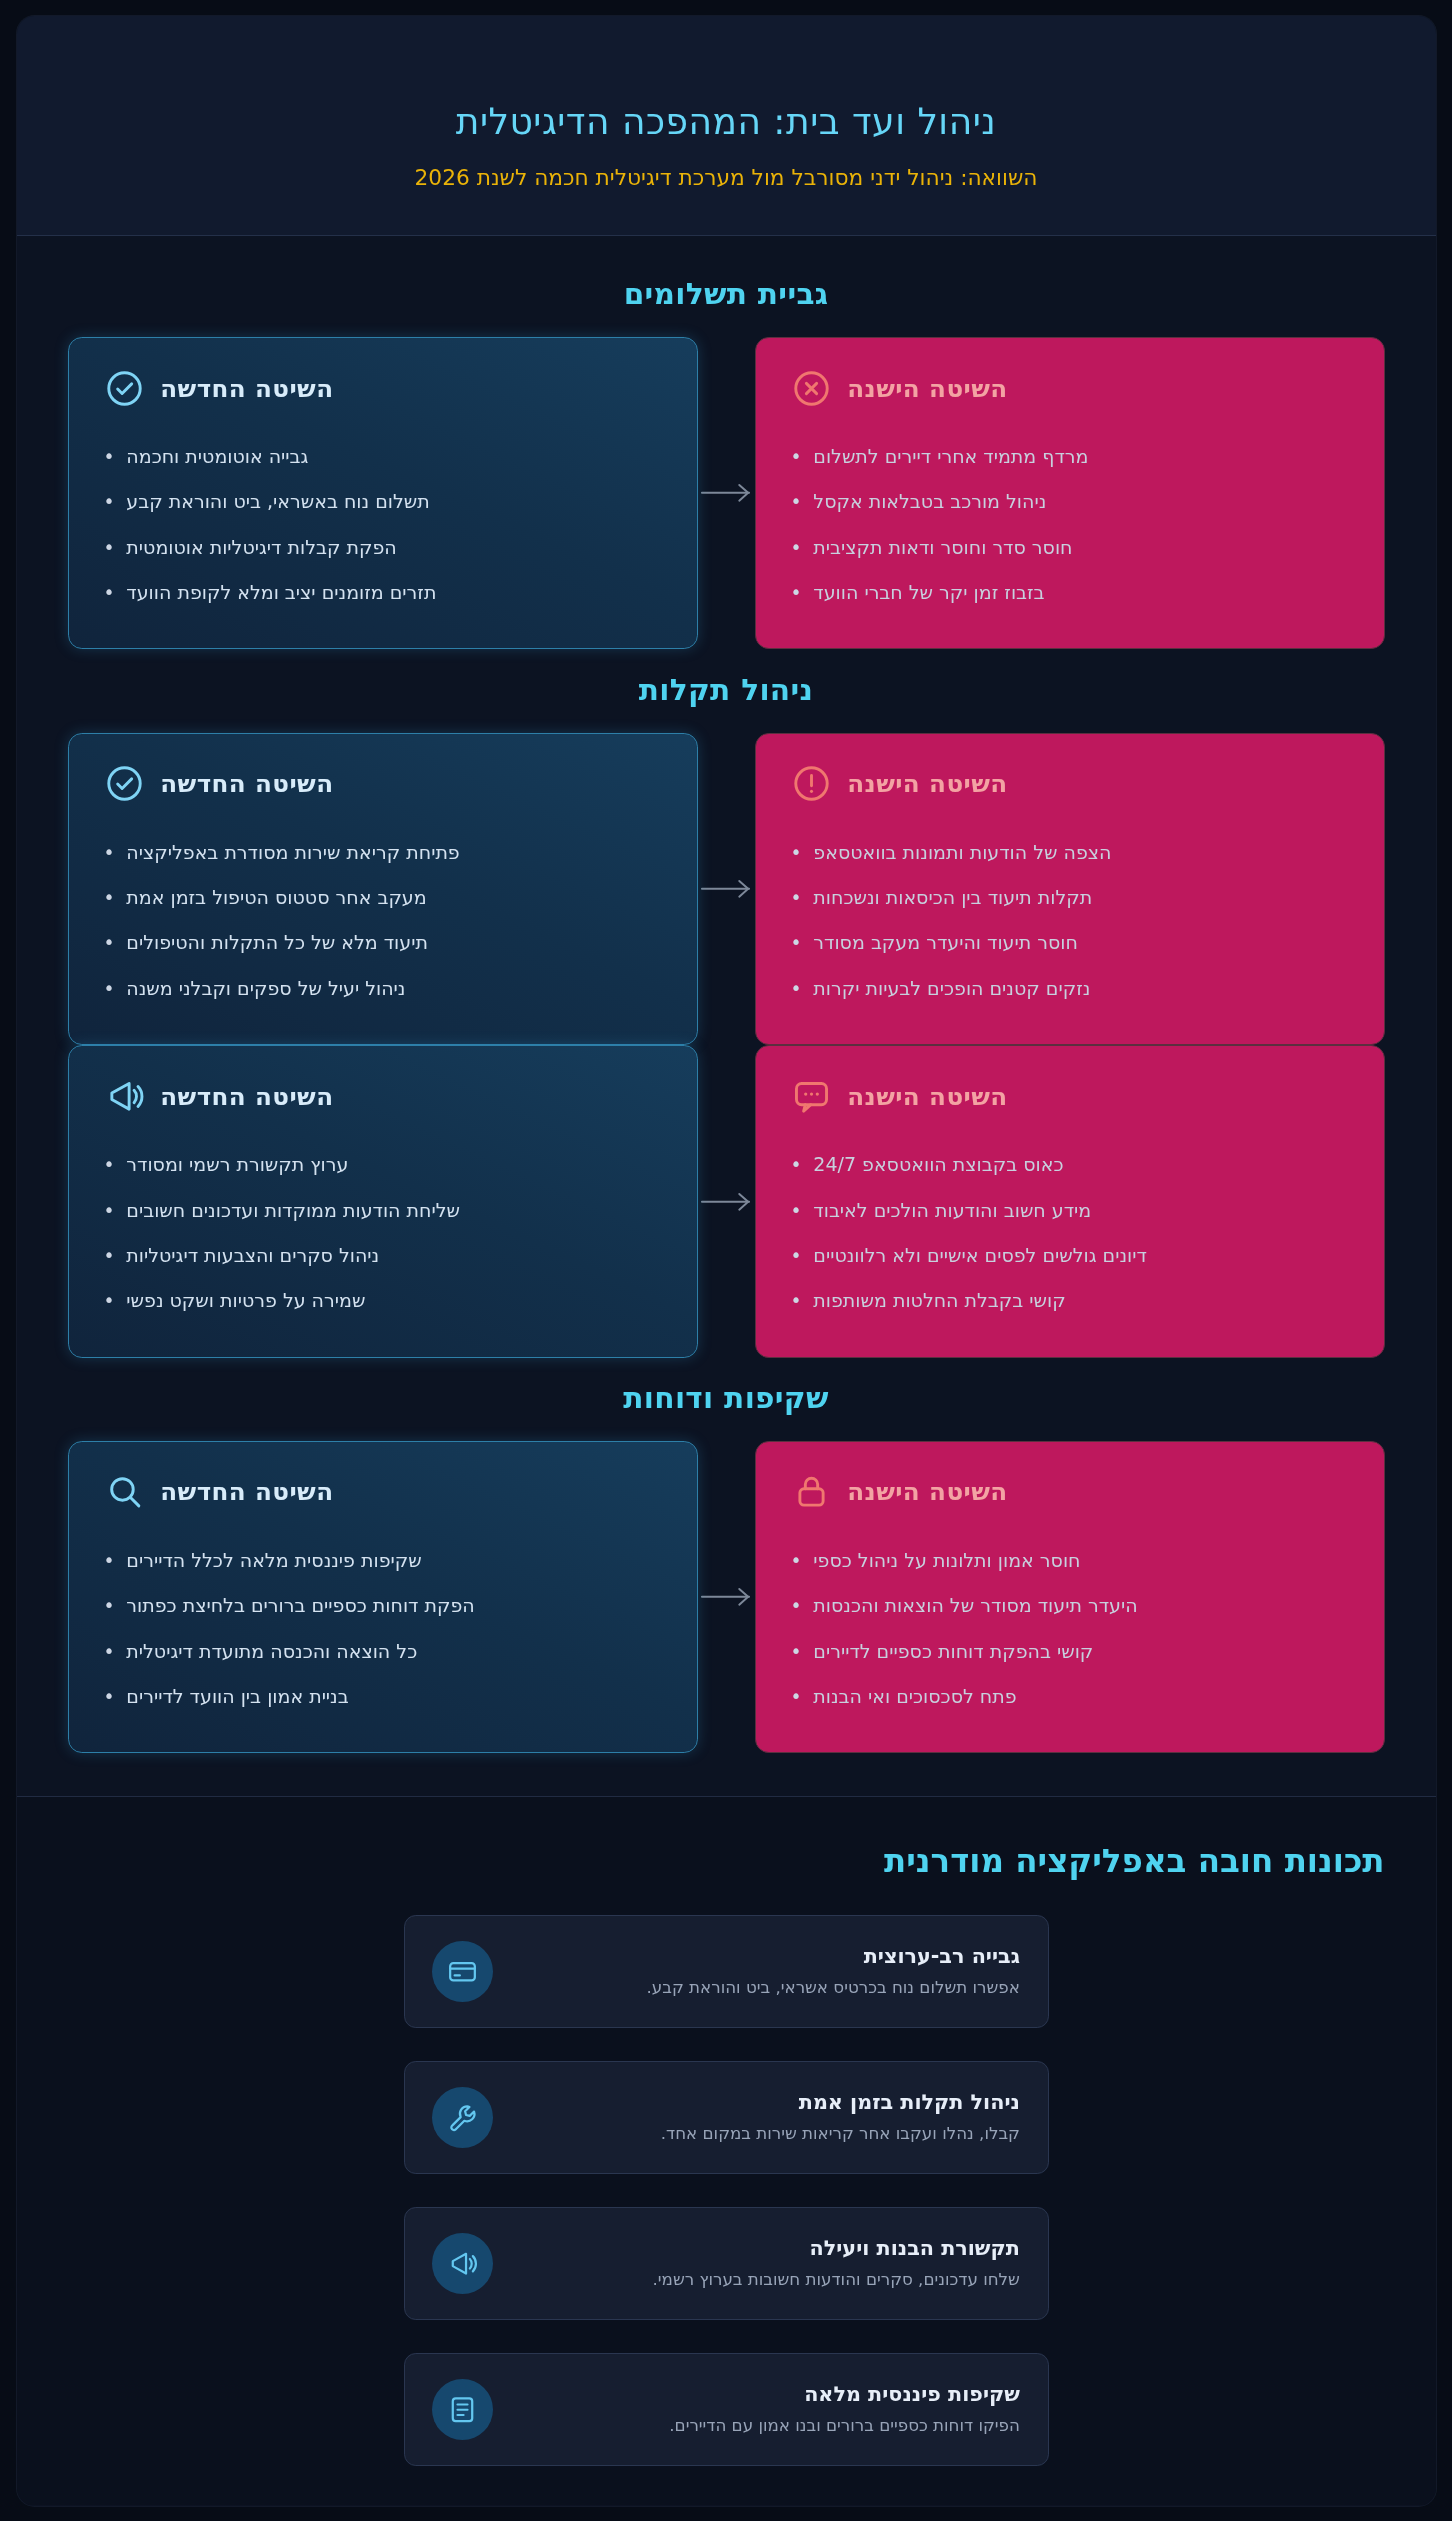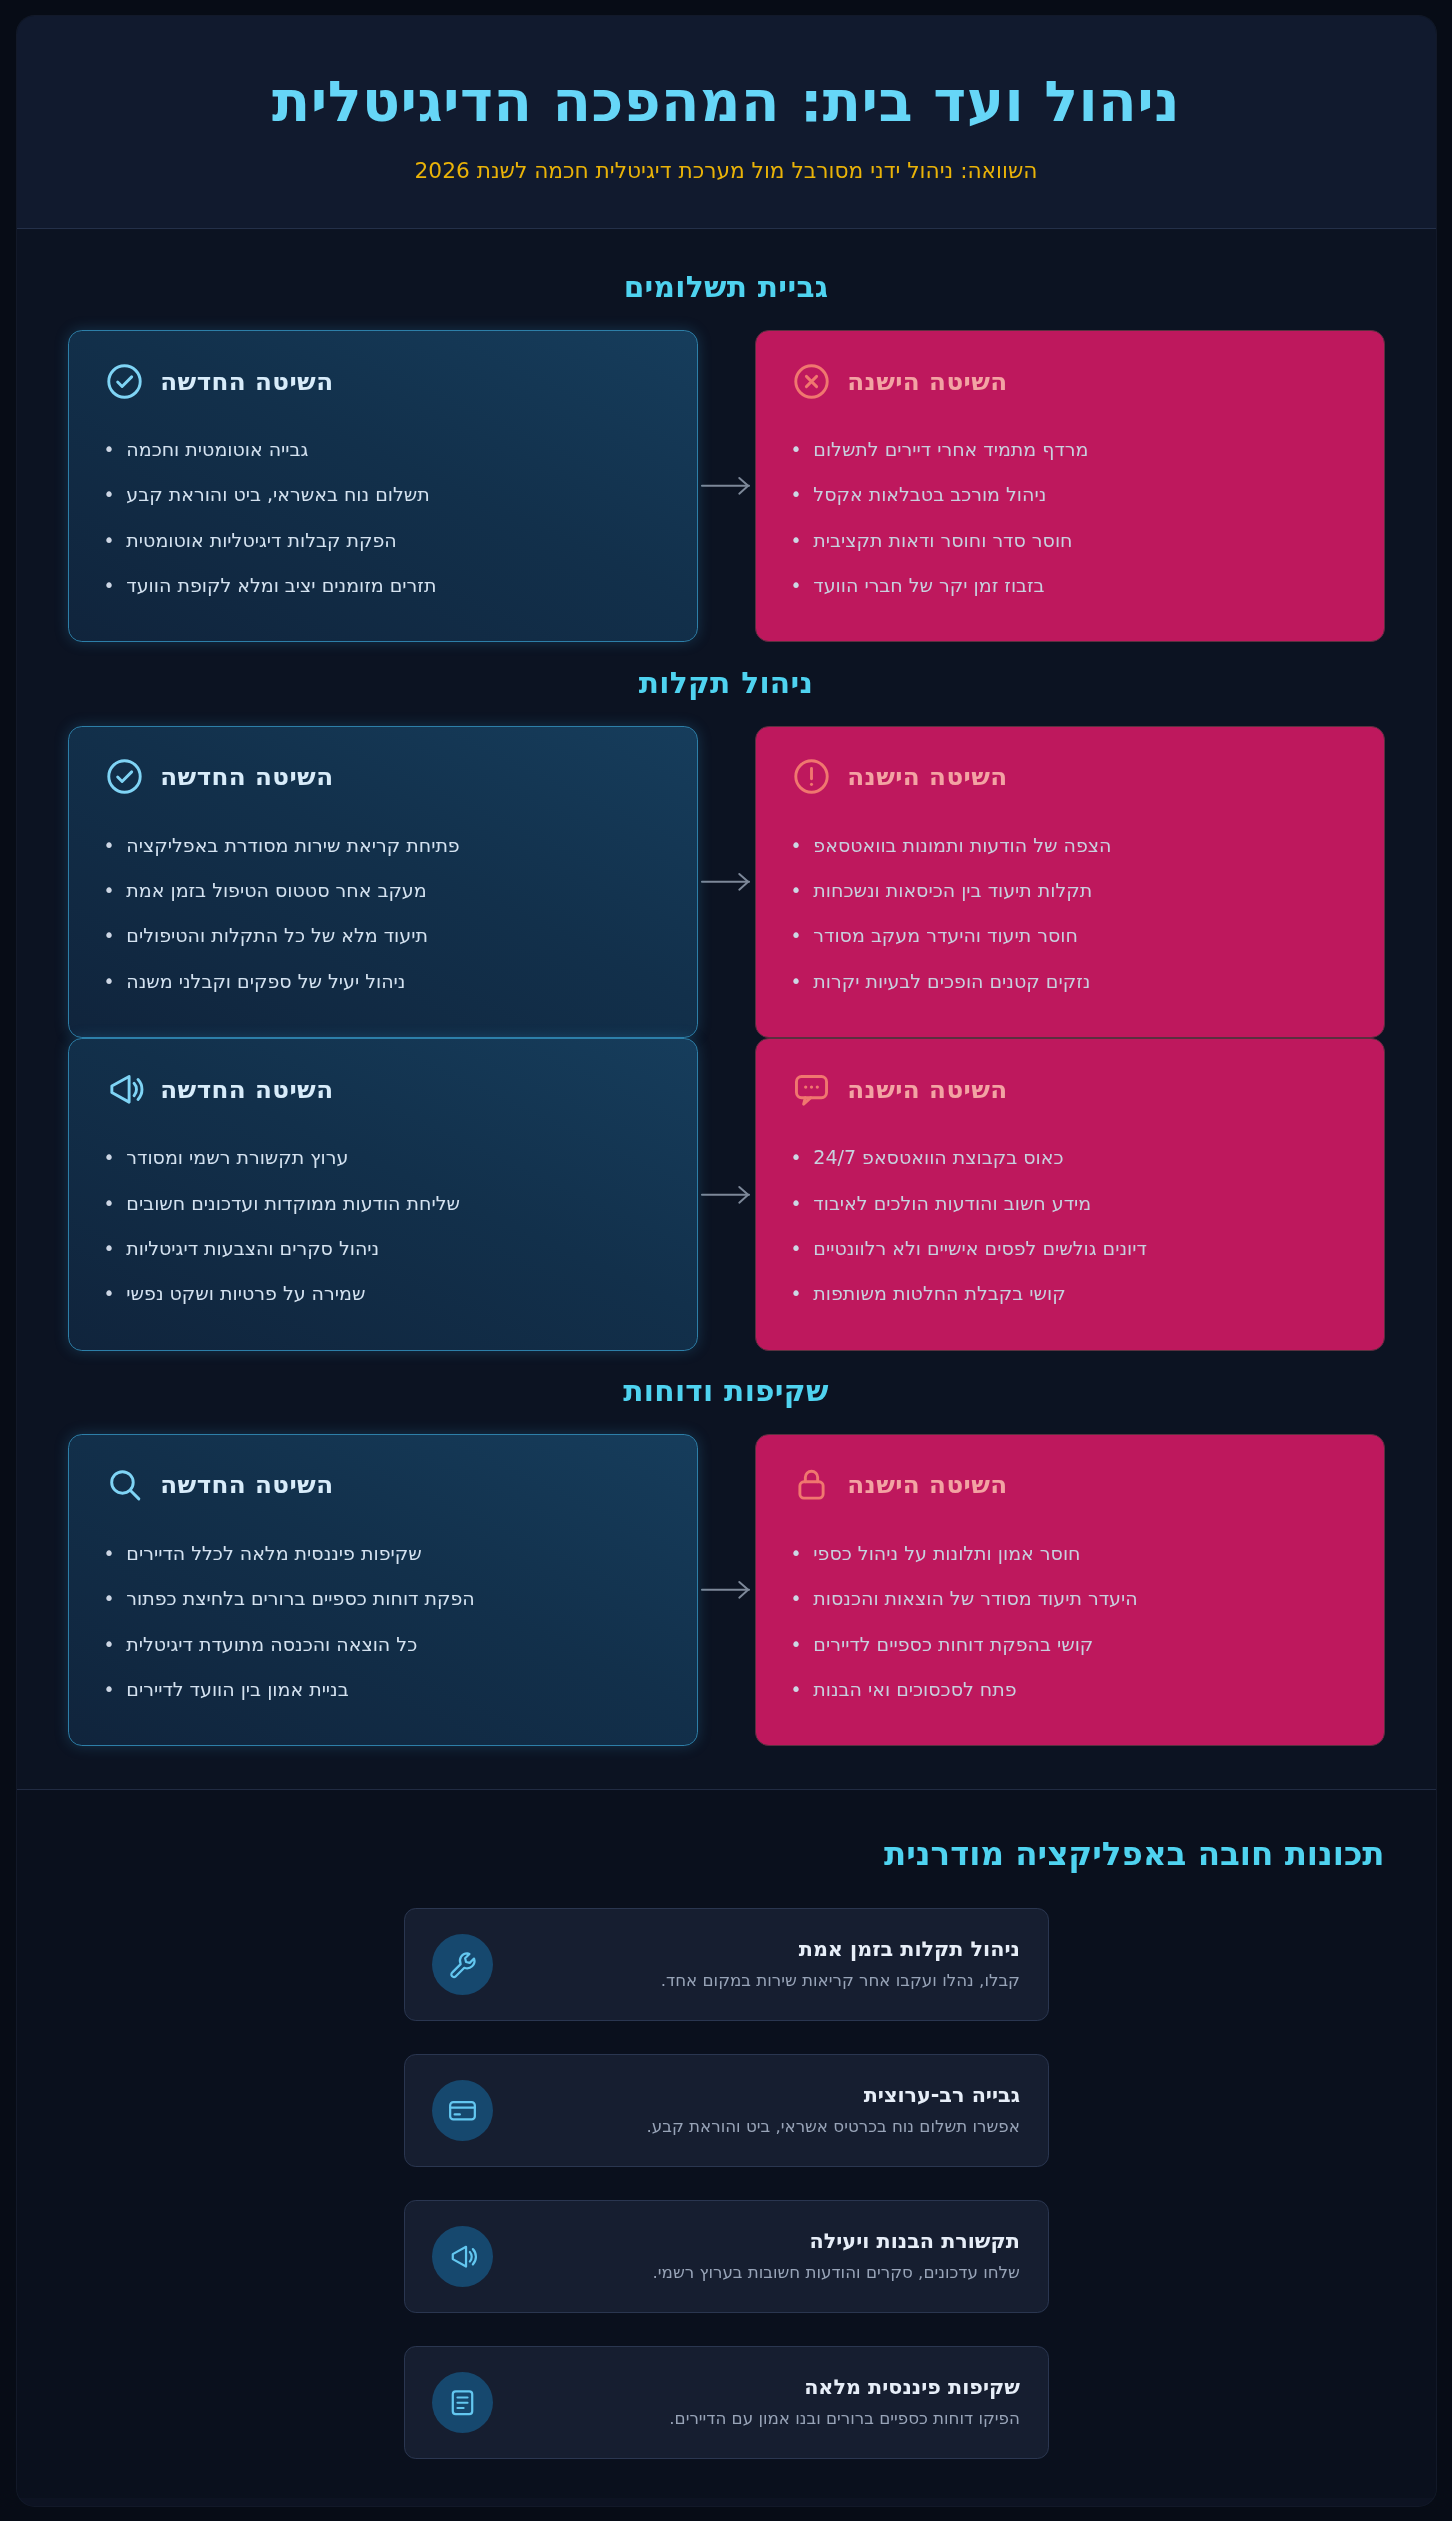--- a/index.html
+++ b/index.html
@@ -18,22 +18,22 @@
   }
 
   
   .header{
     background:#111a2e;
     padding:51px 39px 45px;
     text-align:center;
     border-bottom:1px solid #243049;
   }
   .header h1{
-    font-size:56px;font-weight:700;letter-spacing:0.5px;
-    color:#66d6f7;line-height:1.25;
+    font-size:36px;font-weight:400;letter-spacing:0.5px;
+    color:#66d6f7;line-height:1.25;margin-top:32px;
   }
   .header .sub{
     margin-top:21.7px;font-size:21.7px;font-weight:400;
     color:#eab308;
   }
 
   
   .compare{
     background:#0c1322;
     padding:33px 51px 43px;
@@ -427,47 +427,47 @@
               <span class="btxt">בניית אמון בין הוועד לדיירים</span>
             </li>
           </ul>
         </div>
       </div>
     </div>
 
   <div class="features">
     <h2>תכונות חובה באפליקציה מודרנית</h2>
     <div class="fgrid">
-        <div class="fcard">
-          <span class="fbadge">
-            <svg class="ico" viewBox="0 0 24 24" width="31.5" height="31.5" fill="none" stroke="#63c7f0" stroke-width="1.7" stroke-linecap="round" stroke-linejoin="round">
-              <path d="M15.6 3.4a5.6 5.6 0 00-5 8.1L4.3 17.8a2 2 0 102.8 2.8l6.3-6.3a5.6 5.6 0 007.4-7l-3.3 3.3-2.8-.7-.7-2.8 3.3-3.3a5.6 5.6 0 00-1.7-.4z"></path>
-            </svg>
-          </span>
-          <div class="ftxt">
-            <div class="ft">ניהול תקלות בזמן אמת</div>
-            <div class="fd">קבלו, נהלו ועקבו אחר קריאות שירות במקום אחד.</div>
-          </div>
-        </div>
         <div class="fcard">
           <span class="fbadge">
             <svg class="ico" viewBox="0 0 24 24" width="31.5" height="31.5" fill="none" stroke="#63c7f0" stroke-width="1.7" stroke-linecap="round" stroke-linejoin="round">
               <rect x="2.6" y="5.4" width="18.8" height="13.2" rx="2.4"></rect>
               <path d="M2.6 9.6h18.8"></path>
               <path d="M6 14.8h4"></path>
             </svg>
           </span>
           <div class="ftxt">
             <div class="ft">גבייה רב-ערוצית</div>
             <div class="fd">אפשרו תשלום נוח בכרטיס אשראי, ביט והוראת קבע.</div>
           </div>
         </div>
         <div class="fcard">
           <span class="fbadge">
             <svg class="ico" viewBox="0 0 24 24" width="31.5" height="31.5" fill="none" stroke="#63c7f0" stroke-width="1.7" stroke-linecap="round" stroke-linejoin="round">
+              <path d="M15.6 3.4a5.6 5.6 0 00-5 8.1L4.3 17.8a2 2 0 102.8 2.8l6.3-6.3a5.6 5.6 0 007.4-7l-3.3 3.3-2.8-.7-.7-2.8 3.3-3.3a5.6 5.6 0 00-1.7-.4z"></path>
+            </svg>
+          </span>
+          <div class="ftxt">
+            <div class="ft">ניהול תקלות בזמן אמת</div>
+            <div class="fd">קבלו, נהלו ועקבו אחר קריאות שירות במקום אחד.</div>
+          </div>
+        </div>
+        <div class="fcard">
+          <span class="fbadge">
+            <svg class="ico" viewBox="0 0 24 24" width="31.5" height="31.5" fill="none" stroke="#63c7f0" stroke-width="1.7" stroke-linecap="round" stroke-linejoin="round">
               <path d="M4.6 13.8l10.1 5.6V4.4L4.6 10z"></path>
               <path d="M17.6 8.4a5.3 5.3 0 010 7.2"></path>
               <path d="M19.9 6.2a8.4 8.4 0 010 11.6"></path>
             </svg>
           </span>
           <div class="ftxt">
             <div class="ft">תקשורת הבנות ויעילה</div>
             <div class="fd">שלחו עדכונים, סקרים והודעות חשובות בערוץ רשמי.</div>
           </div>
         </div>

